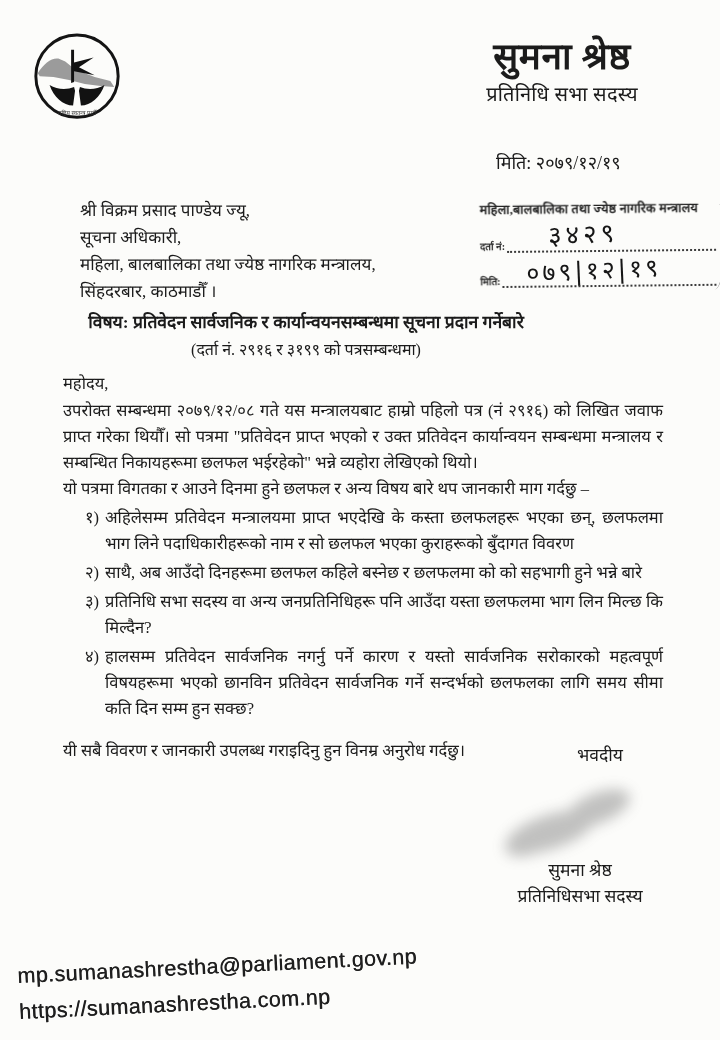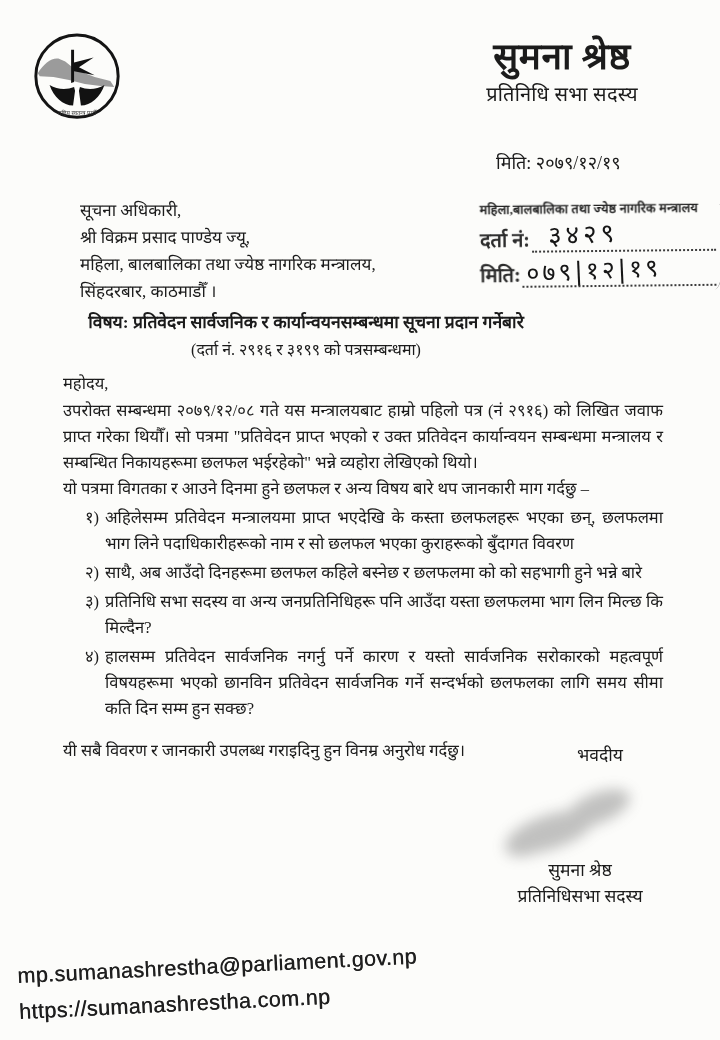--- a/index.html
+++ b/index.html
@@ -30,21 +30,21 @@
     position:absolute; left:480px; top:199px; width:236px;
     color:#2c2c2c;
     transform:rotate(-0.6deg);
   }
   .stamp-ministry {
     font-size:13px; font-weight:bold; white-space:nowrap;
     filter:blur(0.45px); letter-spacing:0.2px; color:#222;
     transform:scaleX(0.97); transform-origin:left;
   }
   .stamp-row { display:flex; align-items:flex-end; margin-top:9px; position:relative; height:26px; }
-  .stamp-label { font-size:20px; font-weight:bold; filter:blur(0.3px); white-space:nowrap;text-align:center; }
+  .stamp-label { font-size:10px; font-weight:bold; filter:blur(0.3px); white-space:nowrap;text-align:center; }
   .stamp-dots { flex:1; border-bottom:2px dotted #3a3a3a; height:2px; margin-left:2px; filter:blur(0.3px); }
   .stamp-hand {
     position:absolute; font-size:26px; font-weight:normal; color:#161616;
     font-family:"DejaVu Sans",sans-serif; letter-spacing:4px;
     transform:rotate(-2deg); bottom:1px;
   }
   .stamp-hand.reg { left:68px; }
   .stamp-hand.dt  { left:46px; letter-spacing:3px; font-size:25px; }
   .stamp-edge {
     position:absolute; right:-10px; top:6px; width:16px; height:86px;
@@ -100,22 +100,22 @@
   </div>
 
   <div class="header-name-block">
     <div class="header-name">सुमना श्रेष्ठ</div>
     <div class="header-title">प्रतिनिधि सभा सदस्य</div>
   </div>
 
   <div class="date-line">मिति: २०७९/१२/१९</div>
 
   <div class="recipient">
+    <div>श्री विक्रम प्रसाद पाण्डेय ज्यू,</div>
     <div>सूचना अधिकारी,</div>
-    <div>श्री विक्रम प्रसाद पाण्डेय ज्यू,</div>
     <div>महिला, बालबालिका तथा ज्येष्ठ नागरिक मन्त्रालय,</div>
     <div>सिंहदरबार, काठमाडौँ ।</div>
   </div>
 
   <div class="stamp">
     <div class="stamp-ministry">महिला,बालबालिका तथा ज्येष्ठ नागरिक मन्त्रालय</div>
     <div class="stamp-row">
       <span class="stamp-label">दर्ता नं:</span>
       <span class="stamp-dots"></span>
       <span class="stamp-hand reg">३४२९</span>

